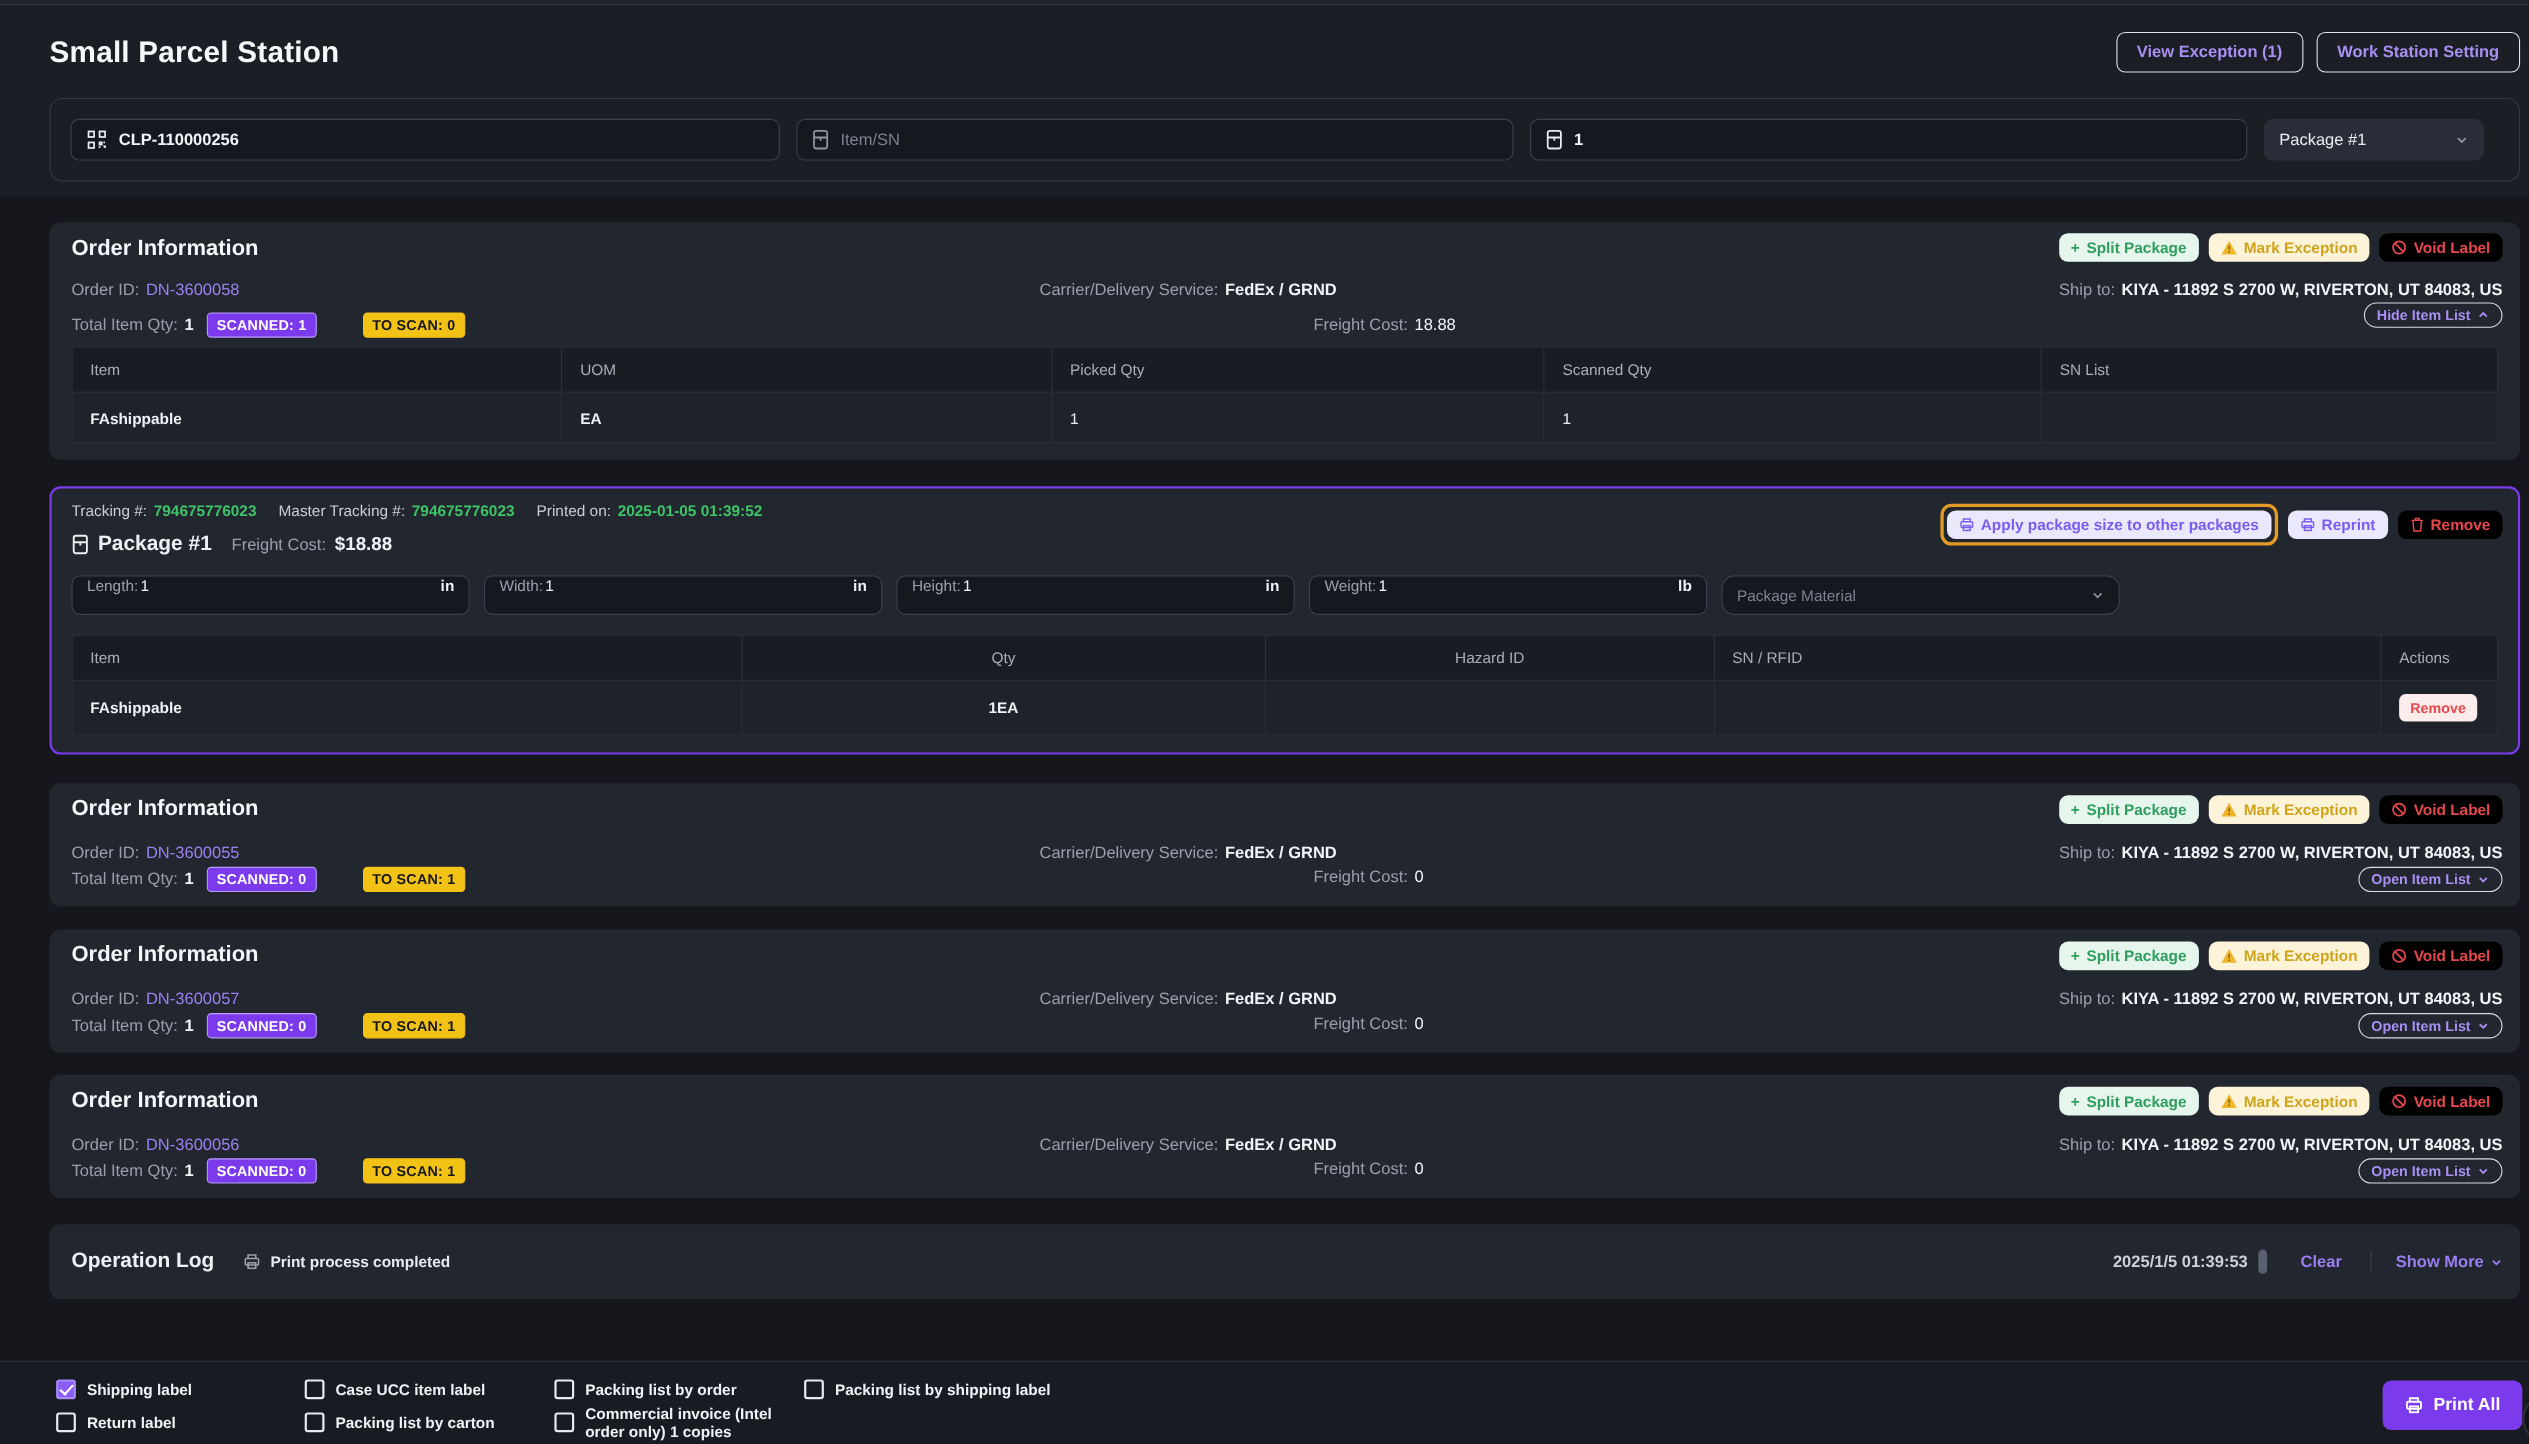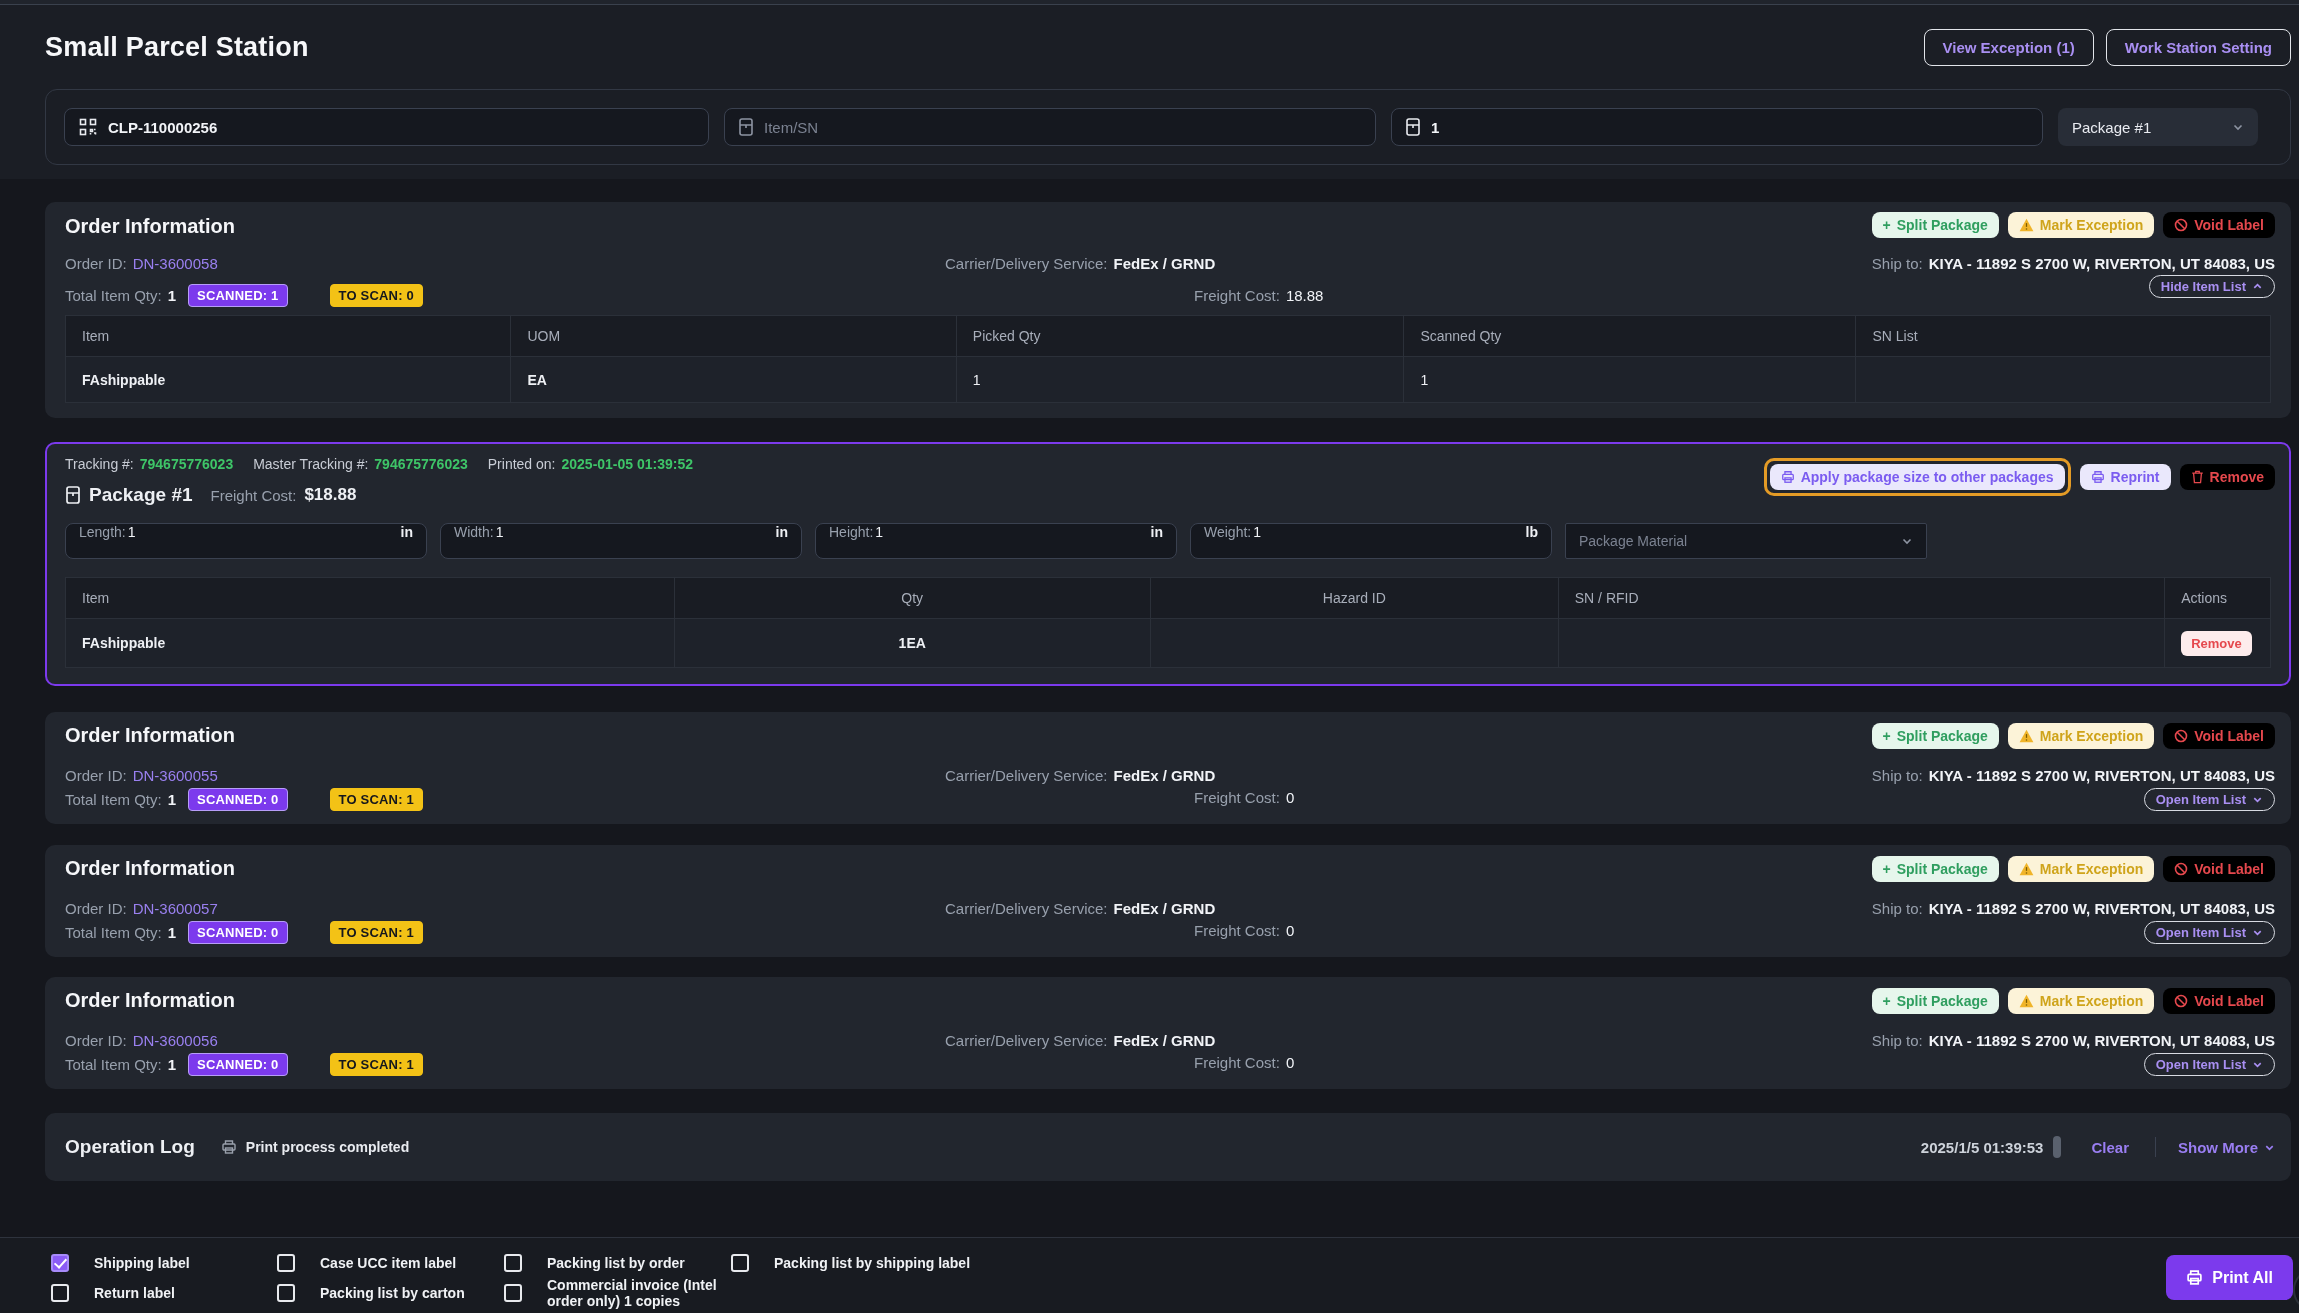--- a/index.html
+++ b/index.html
@@ -102,21 +102,21 @@
 
   
   .dims-row { display:flex; gap:13px; margin-top:17px; }
   .dim-box {
     width:362px; height:36px; background:#15181f; border:1px solid #3a4150; border-radius:8px;
     display:flex; align-items:flex-start; padding:0 13px; gap:2px;
   }
   .dim-box .unit { margin-left:auto; color:#eef0f4; font-size:14px; font-weight:700; }
   .dim-box input { background:transparent; border:none; outline:none; color:#f2f4f8;
     font-family:inherit; font-size:14px; font-weight:400; width:60px; }
-  .dim-select { width:362px; height:36px; background:#15181f; border:1px solid #3a4150; border-radius:2px;
+  .dim-select { width:362px; height:36px; background:#15181f; border:1px solid #3a4150; border-radius:12px;
     display:flex; align-items:center; justify-content:space-between; padding:0 13px;
     color:#7b8291; font-size:14px; cursor:pointer; }
   .pkg-table { margin-top:18px; }
   .pkg-table td { height:49px; }
   .remove-chip {
     background:#fdecec; color:#e5484d; border:none; border-radius:6px; cursor:pointer;
     padding:5px 10px; font-size:13px; font-weight:700; font-family:inherit;
   }
 
   
@@ -130,21 +130,21 @@
   .log-clear { margin-left:30px; }
   .log-div { width:1px; height:20px; background:#3a4150; margin:0 22px 0 26px; }
   .log-more { display:flex; align-items:center; gap:6px; }
 
   
   .footer {
     position:absolute; left:0; right:0; bottom:0; height:76px;
     background:#181b21; border-top:1px solid #2e333d; padding:15px 0 0 51px;
   }
   .cb-grid { display:grid; grid-template-columns:226px 227px 227px auto; grid-auto-rows:20px; row-gap:10px; width:1400px; }
-  .cb-item { display:flex; align-items:center; gap:25px; }
+  .cb-item { display:flex; align-items:center; gap:10px; }
   .cb {
     width:18px; height:18px; border:2px solid #e8eaee; border-radius:3px;
     background:transparent; position:relative; cursor:pointer; flex:0 0 auto;
   }
   .cb.checked { background:#8b5cf6; border-color:#a78bfa; }
   .cb.checked::after {
     content:""; position:absolute; left:4px; top:0px; width:5px; height:10px;
     border:solid #fff; border-width:0 2px 2px 0; transform:rotate(42deg);
   }
   .cb-label { font-size:14px; font-weight:700; color:#f0f2f5; }

